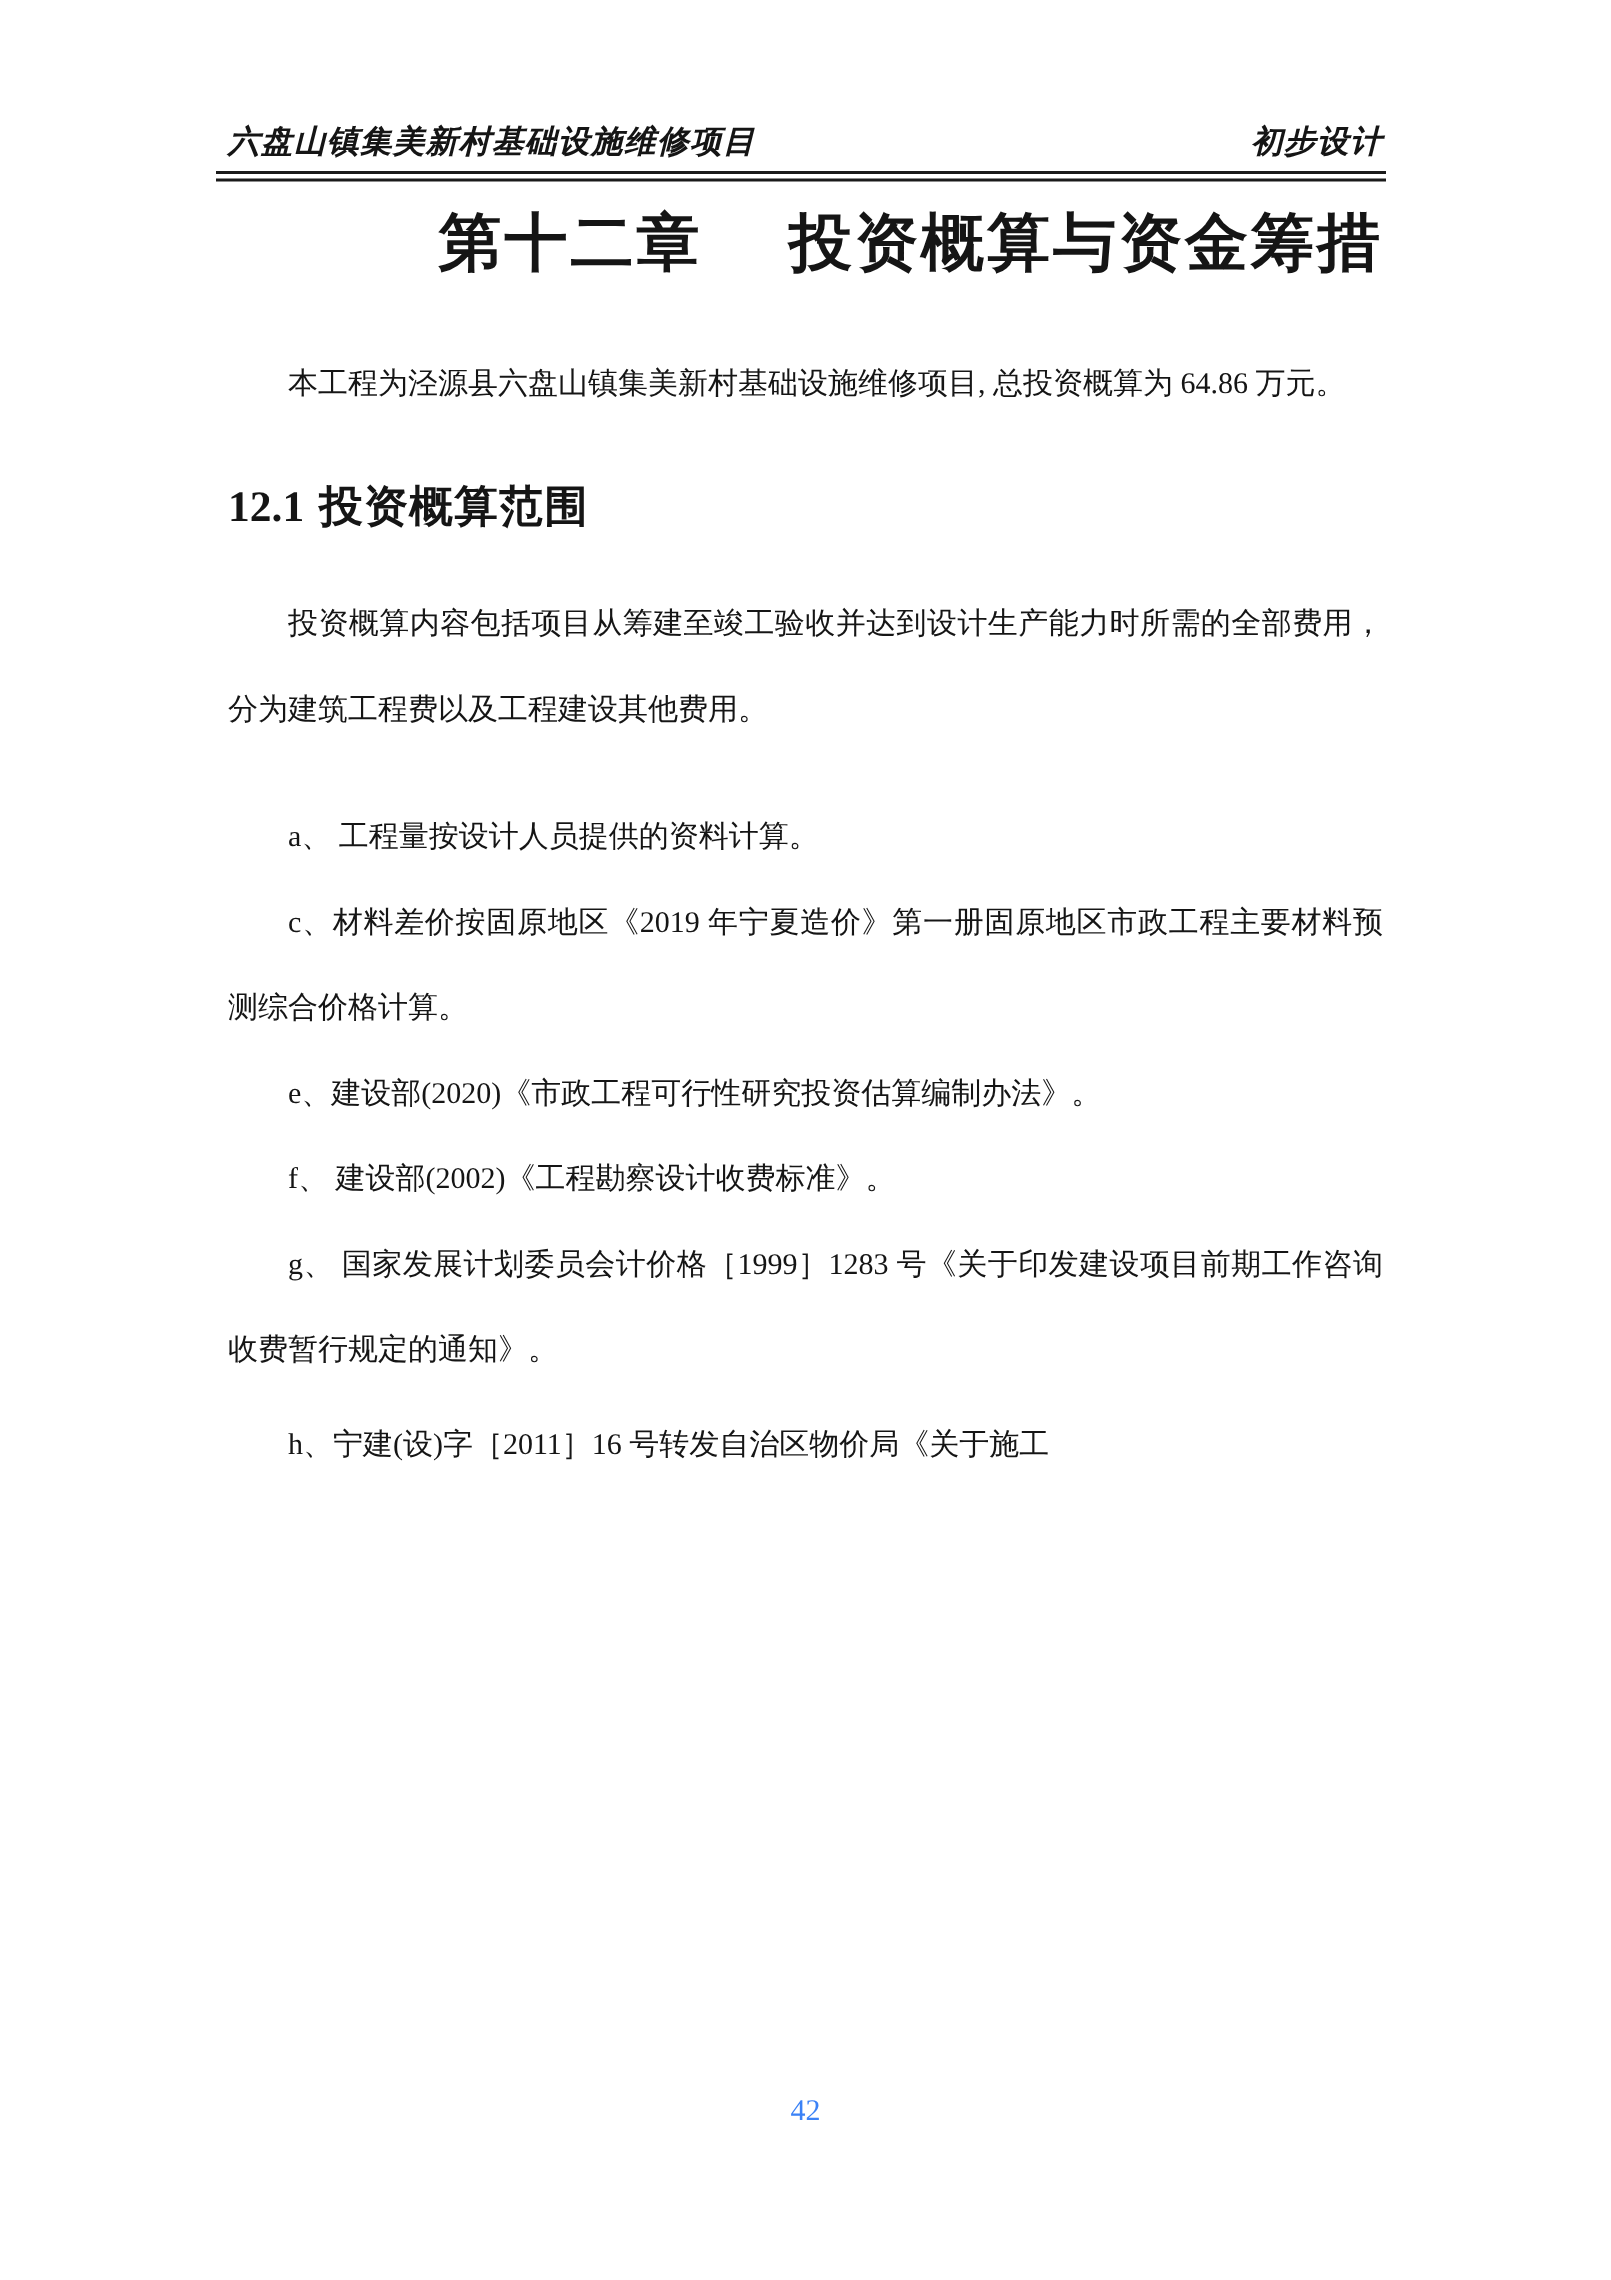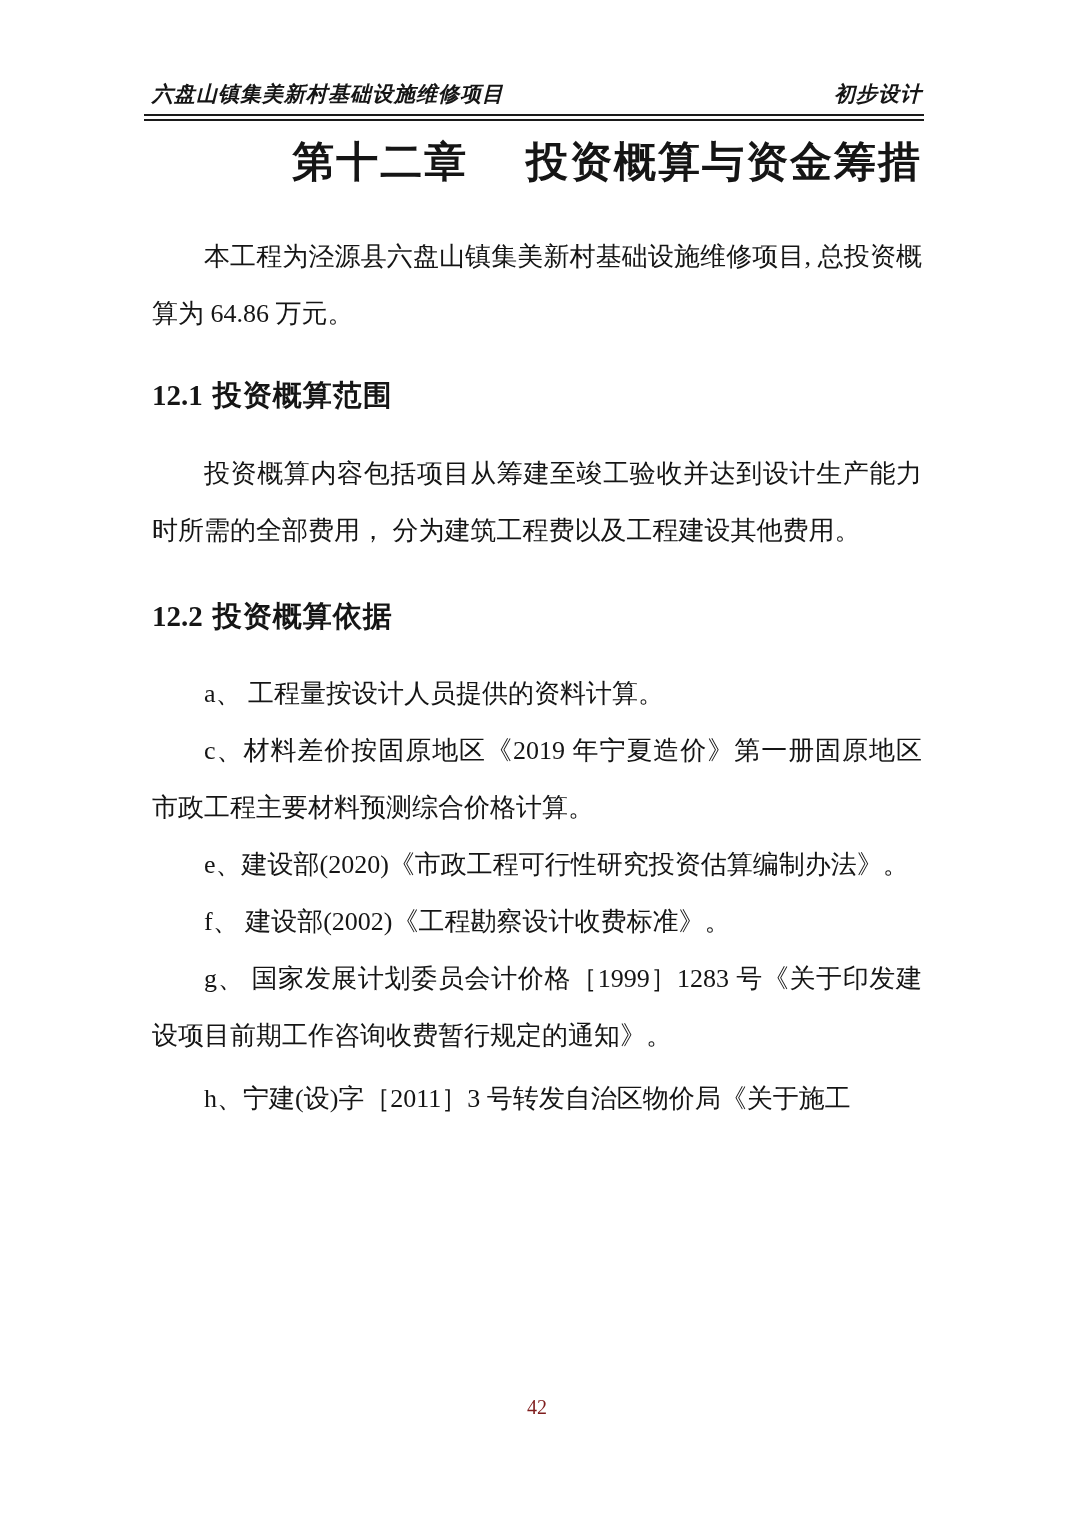--- a/index.html
+++ b/index.html
@@ -51,21 +51,21 @@
     font-size: 42px;
     font-weight: bold;
     line-height: 52px;
     text-align: right;
     letter-spacing: 2px;
     white-space: pre-wrap;
   }
   
   .body {
     margin: 0;
-    font-size: 26px;
+    font-size: 20px;
     line-height: 57px;
     text-align: justify;
     text-indent: 2em;
     word-break: break-all;
     white-space: pre-wrap;
   }
   .h2 {
     margin: 0;
     font-size: 29px;
     line-height: 42px;
@@ -88,21 +88,21 @@
   .mt-items   { margin-top: 28px; }
   .mt-last    { margin-top: 6px; }
   
   .footer {
     position: absolute;
     left: 0;
     right: 0;
     top: 1396px;
     text-align: center;
     font-size: 20px;
-    color: #7f1d1d;
+    color: #3b82f6;
   }
 </style>
 </head>
 <body>
 
 <div class="page">
   <div class="content">
 
     <div class="header">
       <span>六盘山镇集美新村基础设施维修项目</span>
@@ -113,27 +113,24 @@
     <h1 class="title">第十二章　 投资概算与资金筹措</h1>
 
     <p class="body mt-intro">本工程为泾源县六盘山镇集美新村基础设施维修项目, 总投资概算为 64.86 万元。</p>
 
     <h2 class="h2 mt-h2a">
       <span class="hnum">12.1</span><span class="htext">投资概算范围</span>
     </h2>
 
     <p class="body mt-para">投资概算内容包括项目从筹建至竣工验收并达到设计生产能力时所需的全部费用， 分为建筑工程费以及工程建设其他费用。</p>
 
-    <h2 class="h2 mt-h2b">
-      <span class="hnum">12.2</span><span class="htext">投资概算依据</span>
-    </h2>
 
     <p class="body mt-items">a、 工程量按设计人员提供的资料计算。</p>
     <p class="body">c、材料差价按固原地区《2019 年宁夏造价》第一册固原地区市政工程主要材料预测综合价格计算。</p>
     <p class="body">e、建设部(2020)《市政工程可行性研究投资估算编制办法》。</p>
     <p class="body">f、 建设部(2002)《工程勘察设计收费标准》。</p>
     <p class="body">g、 国家发展计划委员会计价格［1999］1283 号《关于印发建设项目前期工作咨询收费暂行规定的通知》。</p>
-    <p class="body mt-last">h、宁建(设)字［2011］3 号转发自治区物价局《关于施工</p>
+    <p class="body mt-last">h、宁建(设)字［2011］16 号转发自治区物价局《关于施工</p>
 
   </div>
 
   <div class="footer">42</div>
 </div>
 
 </body></html>

